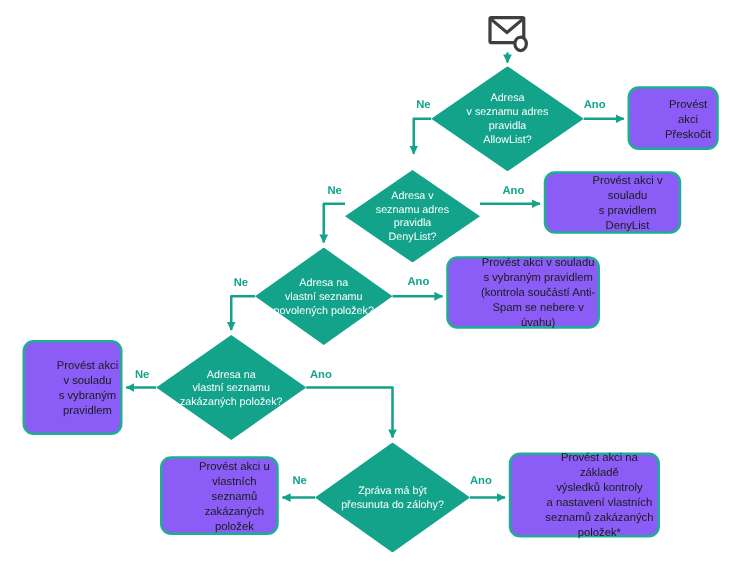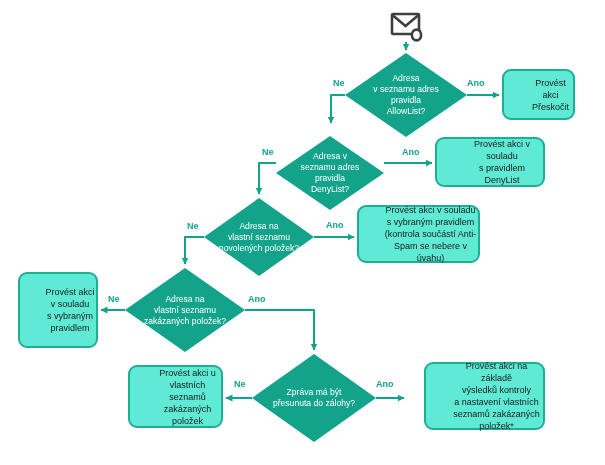--- a/index.html
+++ b/index.html
@@ -18,21 +18,21 @@
     position:absolute;
     background:var(--accent);
     clip-path:polygon(50% 0%,100% 50%,50% 100%,0% 50%);
     display:flex;align-items:center;justify-content:center;
     text-align:center;color:#ffffff;
     font-size:8.6px;line-height:11px;white-space:pre-line;
     z-index:1;
   }
   .box{
     position:absolute;
-    background:#5eead4;
+    background:#8b5cf6;
     border:2px solid var(--box-border);
     border-radius:9px;
     display:flex;align-items:center;justify-content:center;
     text-align:center;color:var(--box-text);
     font-size:9px;line-height:12px;white-space:pre-line;
     box-sizing:border-box;
     z-index:1;
     padding-left:24px;
   }
   .edge-label{
@@ -98,21 +98,21 @@
 s vybraným pravidlem
 (kontrola součástí Anti-
 Spam se nebere v úvahu)</div>
   <div class="box" style="left:18px;top:272px;width:80px;height:76px;">Provést akci
 v souladu
 s vybraným
 pravidlem</div>
   <div class="box" style="left:128px;top:365px;width:95px;height:63px;">Provést akci u
 vlastních seznamů
 zakázaných položek</div>
-  <div class="box" style="left:424px;top:362px;width:121px;height:68px;">Provést akci na základě
+  <div class="box" style="left:407px;top:362px;width:121px;height:68px;">Provést akci na základě
 výsledků kontroly
 a nastavení vlastních
 seznamů zakázaných
 položek*</div>
 
   <span class="edge-label" style="left:333px;top:79px;">Ne</span>
   <span class="edge-label" style="left:467px;top:79px;">Ano</span>
   <span class="edge-label" style="left:262px;top:148px;">Ne</span>
   <span class="edge-label" style="left:402px;top:148px;">Ano</span>
   <span class="edge-label" style="left:187px;top:222px;">Ne</span>

